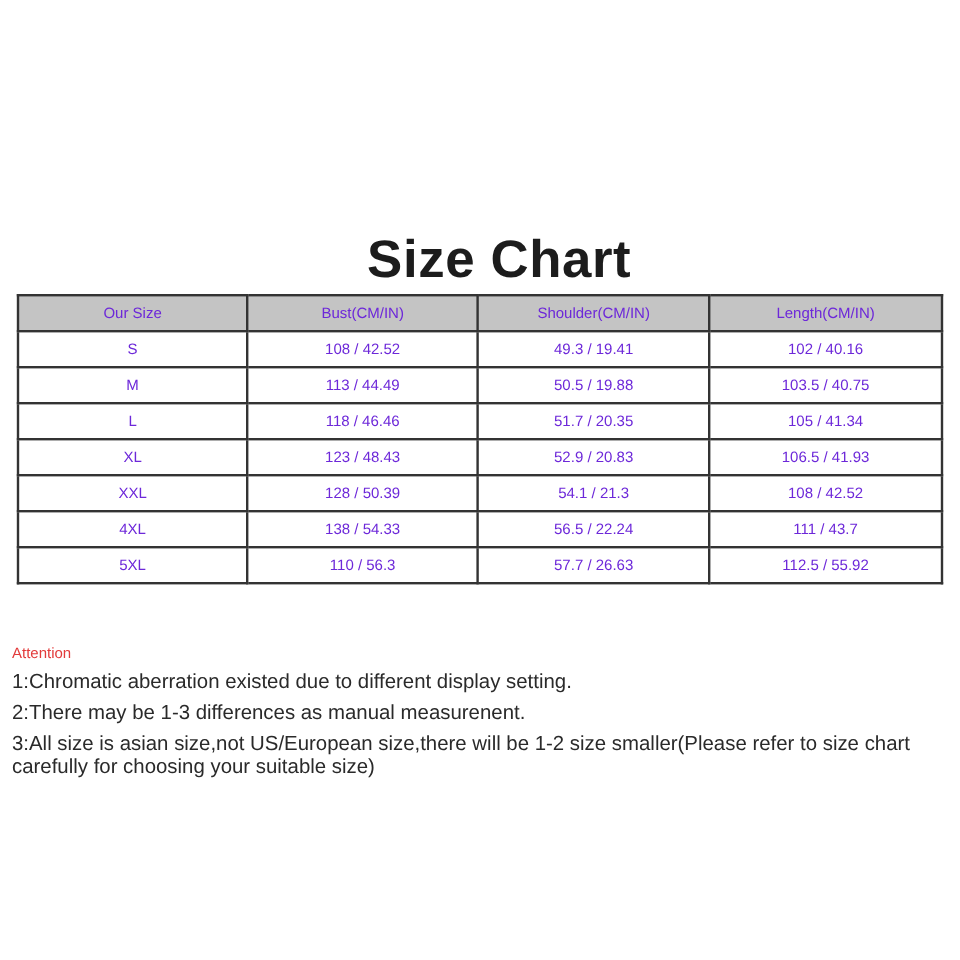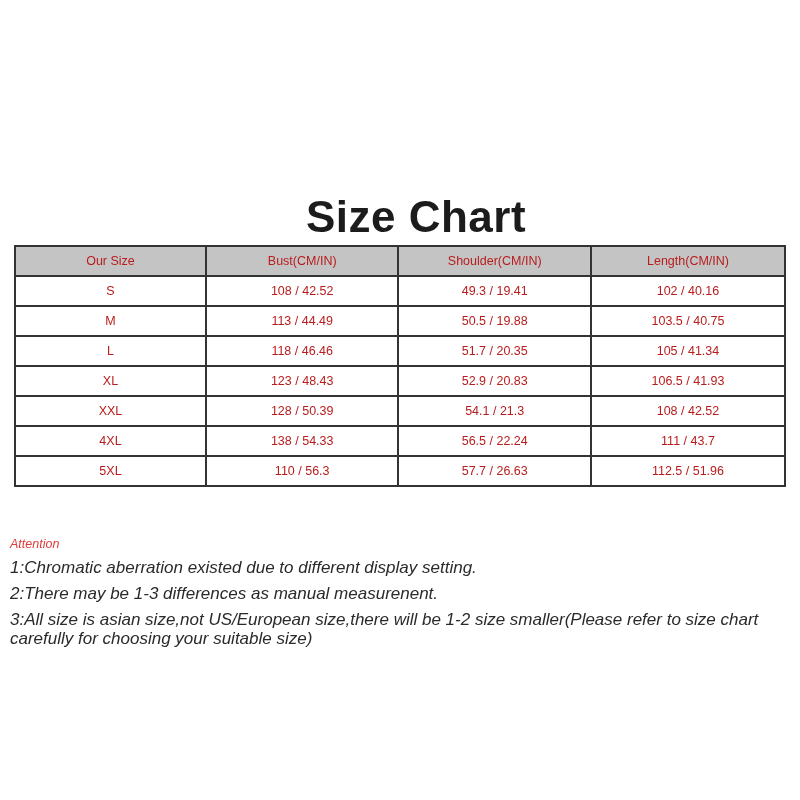--- a/index.html
+++ b/index.html
@@ -35,37 +35,36 @@
     border-collapse: collapse;
     table-layout: fixed;
   }
   table.size-table th,
   table.size-table td {
     border: 2px solid #333333;
     height: 28px;
     text-align: center;
     vertical-align: middle;
     font-size: 12.5px;
-    color: #b91c1c;
+    color: #6d28d9;
     font-weight: 400;
     padding: 0;
   }
   table.size-table th {
     background: #c4c4c4;
   }
   table.size-table col.c1 { width: 24.8%; }
   table.size-table col.c2 { width: 25.0%; }
   table.size-table col.c3 { width: 25.0%; }
   table.size-table col.c4 { width: 25.2%; }
   .attention-block {
     position: absolute;
     top: 537px;
     left: 10px;
     width: 780px;
-    font-style: italic;
   }
   .attention-label {
     font-size: 12.5px;
     color: #e23b3b;
     margin: 0 0 7px 0;
   }
   .attention-note {
     font-size: 17px;
     color: #2a2a2a;
     margin: 0 0 7px 0;
@@ -128,21 +127,21 @@
       <tr>
         <td>4XL</td>
         <td>138 / 54.33</td>
         <td>56.5 / 22.24</td>
         <td>111 / 43.7</td>
       </tr>
       <tr>
         <td>5XL</td>
         <td>110 / 56.3</td>
         <td>57.7 / 26.63</td>
-        <td>112.5 / 51.96</td>
+        <td>112.5 / 55.92</td>
       </tr>
     </tbody>
   </table>
 
   <div class="attention-block">
     <p class="attention-label">Attention</p>
     <p class="attention-note">1:Chromatic aberration existed due to different display setting.</p>
     <p class="attention-note">2:There may be 1-3 differences as manual measurenent.</p>
     <p class="attention-note">3:All size is asian size,not US/European size,there will be 1-2 size smaller(Please refer to size chart carefully for choosing your suitable size)</p>
   </div>

